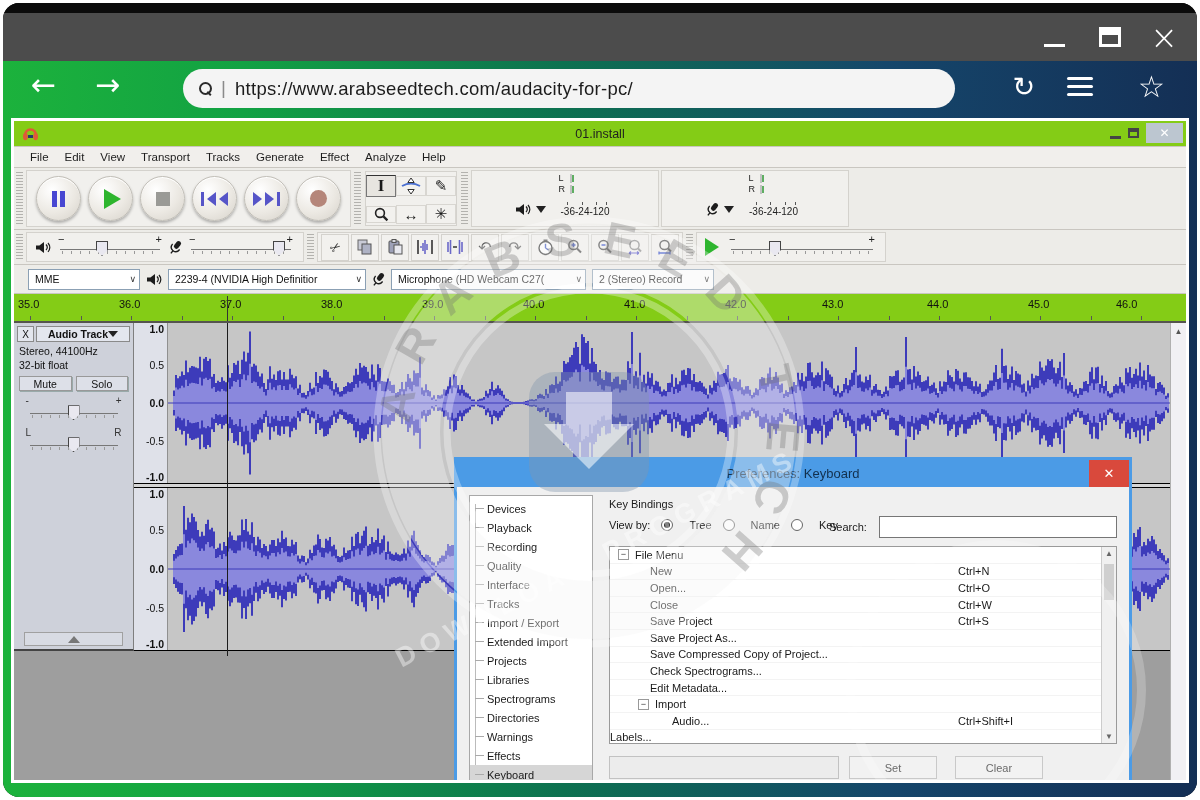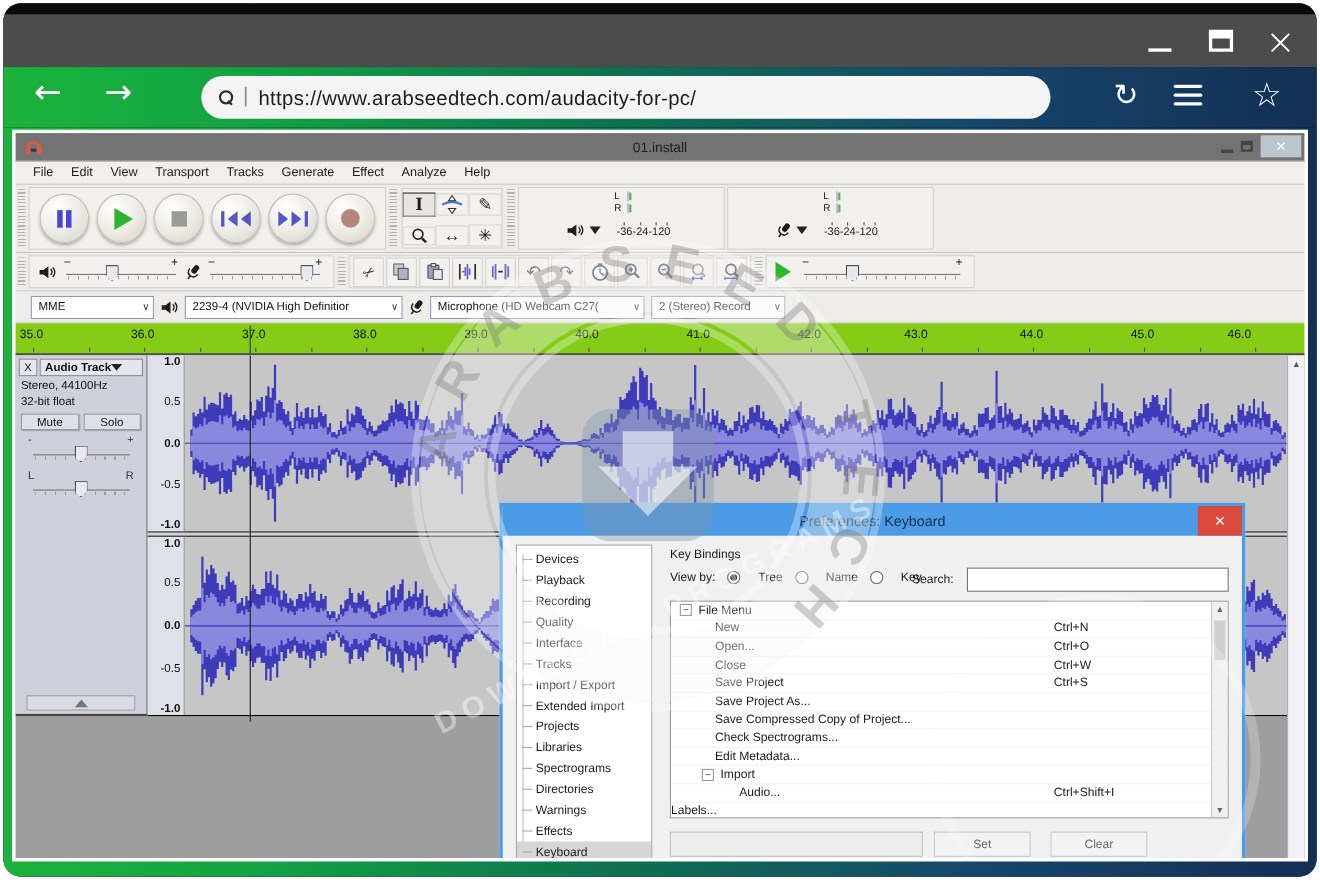--- a/index.html
+++ b/index.html
@@ -24,21 +24,21 @@
 .mag::after{content:"";position:absolute;left:9px;top:9px;width:5px;height:2px;background:#2b2b2b;transform:rotate(45deg);transform-origin:0 0}
 .url-caret{color:#8a8a8a;font-size:19px;margin-top:-2px}
 .url-text{font-size:18.5px;color:#1c1c1c;white-space:nowrap;letter-spacing:.3px}
 .b-refresh{position:absolute;right:162px;top:10px;color:#fff;font-size:27px;font-family:"DejaVu Sans",sans-serif}
 .b-menu{position:absolute;right:104px;top:16px;width:26px;display:flex;flex-direction:column;gap:5px}
 .b-menu i{height:3px;background:#fff;border-radius:2px}
 .b-star{position:absolute;right:32px;top:8px;color:#fff;font-size:30px;font-family:"DejaVu Sans",sans-serif}
 .bpage{position:absolute;left:0;right:0;top:113px;bottom:0;background:linear-gradient(90deg,var(--g1) 0%,#12a243 20%,#0d7150 47%,#15466b 74%,var(--g2) 100%)}
 
 .shot{position:absolute;left:8px;right:8px;top:2px;bottom:14px;border:3px solid #fff;background:#eeede9;overflow:hidden;display:flex;flex-direction:column}
-.atitle{height:26px;background:#737373;border-bottom:1px solid #c9c6c0;position:relative;display:flex;align-items:center;flex:none}
+.atitle{height:26px;background:#84cc16;border-bottom:1px solid #c9c6c0;position:relative;display:flex;align-items:center;flex:none}
 .atitle-text{position:absolute;left:0;right:0;text-align:center;font-size:12.5px;color:#1f1f1f}
 .alogo{margin-left:7px;z-index:2}
 .actrl{position:absolute;right:3px;top:2px;display:flex;gap:7px;align-items:center;z-index:2}
 .g-amin{width:11px;height:3px;background:#444;margin-top:9px}
 .g-amax{width:11px;height:10px;border:2px solid #444;border-top-width:4px}
 .aclose{width:37px;height:20px;background:#bcc6d0;color:#fff;display:flex;align-items:center;justify-content:center;font-size:12px}
 .amenu{height:21px;background:#f1efec;display:flex;align-items:center;padding-left:8px;border-bottom:1px solid #c9c6c0;font-size:11.5px;color:#1d1d1d;flex:none}
 .amenu span{padding:2px 8px;cursor:default}
 .trow1{height:62px;display:flex;align-items:stretch;background:#edece8;border-bottom:1px solid #c9c6c0;flex:none;padding:1px 0}
 .trow2{height:35px;display:flex;align-items:stretch;background:#edece8;border-bottom:1px solid #c9c6c0;flex:none;padding:1px 0}
@@ -82,21 +82,21 @@
 .ddl .chev{position:absolute;right:3px;top:4px;font-size:9px;color:#333}
 .ruler{height:29px;background:#84cc16;border-bottom:2px solid #55544f;position:relative;font-size:11px;font-weight:normal;color:#111;flex:none}
 .tl-label{position:absolute;top:4px}
 .tl-tick{position:absolute;bottom:1px;width:1px;height:4px;background:#555}
 .ruler-cursor{position:absolute;top:2px;bottom:0;width:1px;background:#333}
 .trackzone{position:relative;flex:1;background:#9e9e9e;overflow:hidden}
 .track{position:absolute;left:0;top:0;right:16px;background:#c6c6c6}
 .tpanel{position:absolute;left:0;top:0;bottom:0;width:120px;background:#ced1da;border-right:1px solid #7e7e7e;border-bottom:2px solid #444;z-index:3;font-size:10.5px;color:#111}
 .tp-row1{display:flex;margin:3px 3px 2px;gap:2px}
 .tp-x{width:17px;height:16px;border:1px solid #8a8a8a;background:#e3e6ee;font-size:10px;display:flex;align-items:center;justify-content:center}
-.tp-name{flex:1;height:16px;border:1px solid #8a8a8a;background:#e3e6ee;display:flex;align-items:center;justify-content:flex-start;padding:0 4px;font-weight:bold}
+.tp-name{flex:1;height:16px;border:1px solid #8a8a8a;background:#e3e6ee;display:flex;align-items:center;justify-content:center;padding:0 4px;font-weight:bold}
 .tp-name .dd{width:0;height:0;border-left:5px solid transparent;border-right:5px solid transparent;border-top:6px solid #222}
 .tp-info{margin:0 5px;line-height:1.35}
 .tp-ms{display:flex;gap:4px;margin:4px 5px 6px}
 .tp-btn{flex:1;height:15px;border:1px solid #999;background:#dde0e8;display:flex;align-items:center;justify-content:center;box-shadow:1px 1px 0 #9aa;font-size:10.5px}
 .tp-slider{position:relative;width:96px;height:26px;margin:2px auto 6px}
 .tp-slider .lab-l{position:absolute;left:0;top:-2px;font-size:10px;color:#333}
 .tp-slider .lab-r{position:absolute;right:0;top:-2px;font-size:10px;color:#333}
 .tp-slider .groove{top:16px}
 .tp-slider .ticks{top:18px}
 .tp-slider .thumb{top:8px;left:42px}

